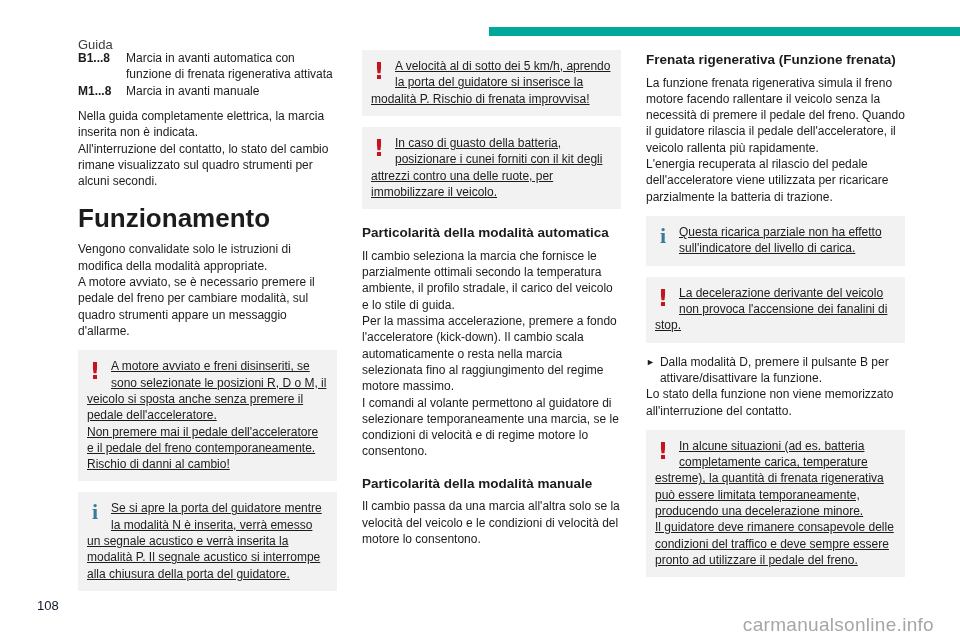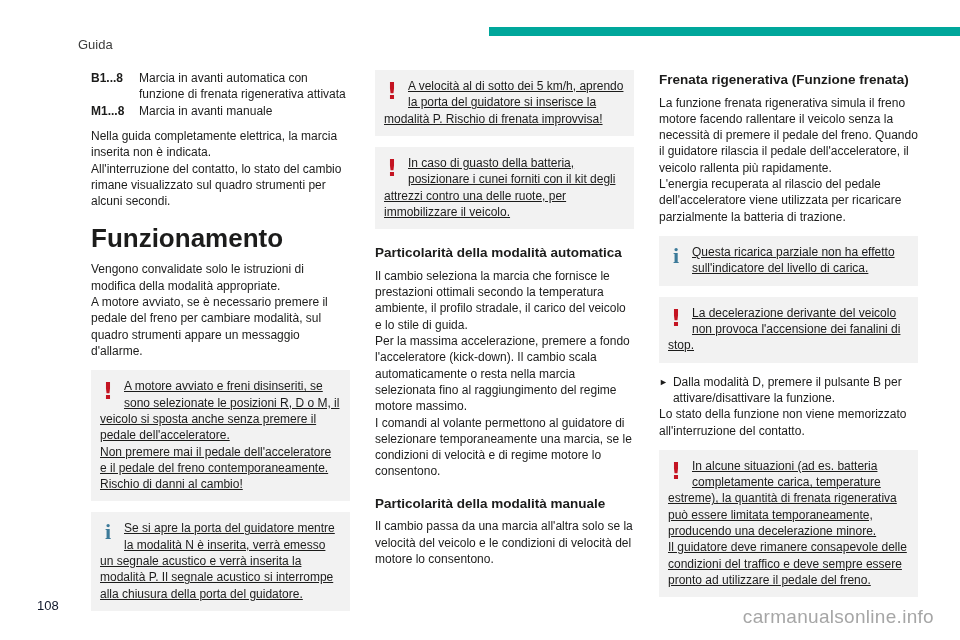--- a/index.html
+++ b/index.html
@@ -4,21 +4,21 @@
 <style>
   html,body { margin:0; padding:0; }
   body {
     width:960px; height:640px; position:relative; overflow:hidden;
     background:#ffffff; color:#1c1c1b;
     font-family:"Liberation Sans","DejaVu Sans",sans-serif;
   }
   .section-label { position:absolute; top:13px; left:78px; font-size:13px; color:#3d3d3c;margin-top:24px; }
   .accent-bar { position:absolute; top:27px; left:489px; width:471px; height:9px; background:#00a79b; }
 
-  .content { position:absolute; top:70px; left:78px; display:flex; gap:25px;margin-left:13px; }
+  .content { position:absolute; top:50px; left:78px; display:flex; gap:25px; }
   .col { width:259px; font-size:12px; line-height:1.36; }
   .col p { margin:0; }
 
   .gear-table { margin-bottom:9px; }
   .gear-row { display:flex; }
   .gear-key { flex:0 0 48px; font-weight:bold; }
   .gear-desc { flex:1; }
 
   .h-big { font-size:26px; font-weight:bold; margin:14px 0 8px; line-height:1.15; }
   .h-mid { font-size:13.5px; font-weight:bold; line-height:1.3; margin:15px 0 6px; }
@@ -34,21 +34,21 @@
   .glyph-info {
     float:left; width:14px; height:30px; margin:0 9px 0 1px; text-align:center;
     color:#3c7a99; font:bold 22px/24px "Liberation Serif",serif;
   }
 
   .bullet { display:flex; margin-top:10px; }
   .bullet .arrow { flex:none; font-size:9px; line-height:16px; margin-right:5px; color:#1c1c1b; }
 
   .page-number { position:absolute; left:37px; bottom:27px; font-size:13px; color:#0f172a; }
   .watermark {
-    position:absolute; right:26px; bottom:12px; font-size:19px; color:#a6a6a6;
+    position:absolute; right:26px; bottom:4px; font-size:19px; color:#a6a6a6;
     letter-spacing:0.3px; text-decoration:none; cursor:pointer;
   }
 </style>
 </head>
 <body>
 
 <div class="section-label">Guida</div>
 <div class="accent-bar"></div>
 
 <div class="content">
@@ -87,21 +87,21 @@
       <span class="glyph-warn">!</span>
       <p>A velocità al di sotto dei 5 km/h, aprendo la porta del guidatore si inserisce la modalità P. Rischio di frenata improvvisa!</p>
     </div>
 
     <div class="box">
       <span class="glyph-warn">!</span>
       <p>In caso di guasto della batteria, posizionare i cunei forniti con il kit degli attrezzi contro una delle ruote, per immobilizzare il veicolo.</p>
     </div>
 
     <div class="h-mid">Particolarità della modalità automatica</div>
-    <p>Il cambio seleziona la marcia che fornisce le prestazioni ottimali secondo la temperatura ambiente, il profilo stradale, il carico del veicolo e lo stile di guida.</p>
+    <p>Il cambio seleziona la marcia che fornisce le parzialmente ottimali secondo la temperatura ambiente, il profilo stradale, il carico del veicolo e lo stile di guida.</p>
     <p>Per la massima accelerazione, premere a fondo l'acceleratore (kick-down). Il cambio scala automaticamente o resta nella marcia selezionata fino al raggiungimento del regime motore massimo.</p>
     <p>I comandi al volante permettono al guidatore di selezionare temporaneamente una marcia, se le condizioni di velocità e di regime motore lo consentono.</p>
 
     <div class="h-mid">Particolarità della modalità manuale</div>
     <p>Il cambio passa da una marcia all'altra solo se la velocità del veicolo e le condizioni di velocità del motore lo consentono.</p>
   </div>
 
   <div class="col">
     <div class="h-mid h-first">Frenata rigenerativa (Funzione frenata)</div>
     <p>La funzione frenata rigenerativa simula il freno motore facendo rallentare il veicolo senza la necessità di premere il pedale del freno. Quando il guidatore rilascia il pedale dell'acceleratore, il veicolo rallenta più rapidamente.</p>

